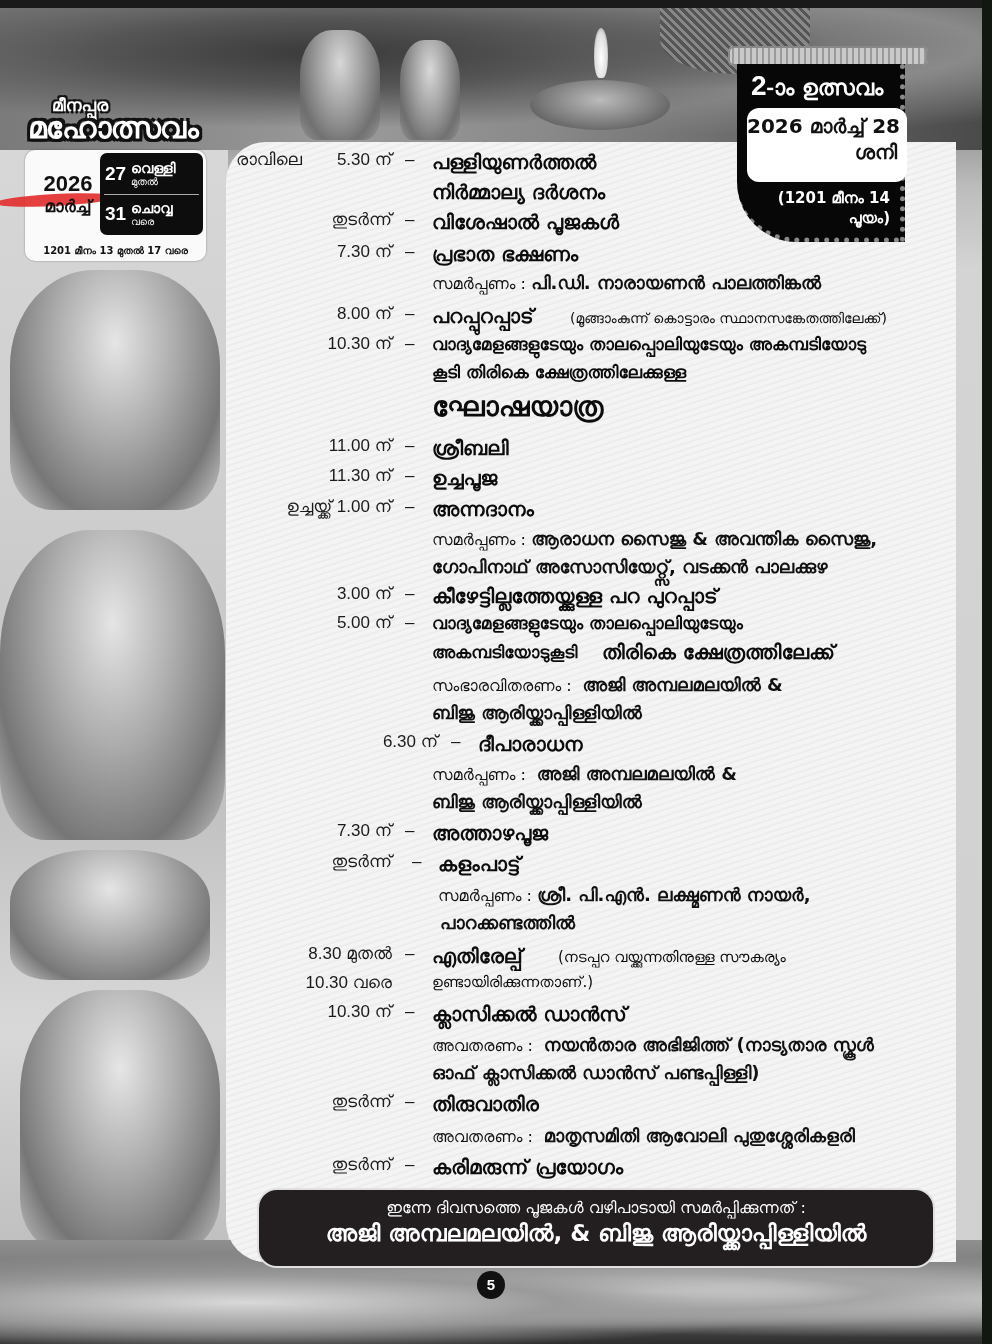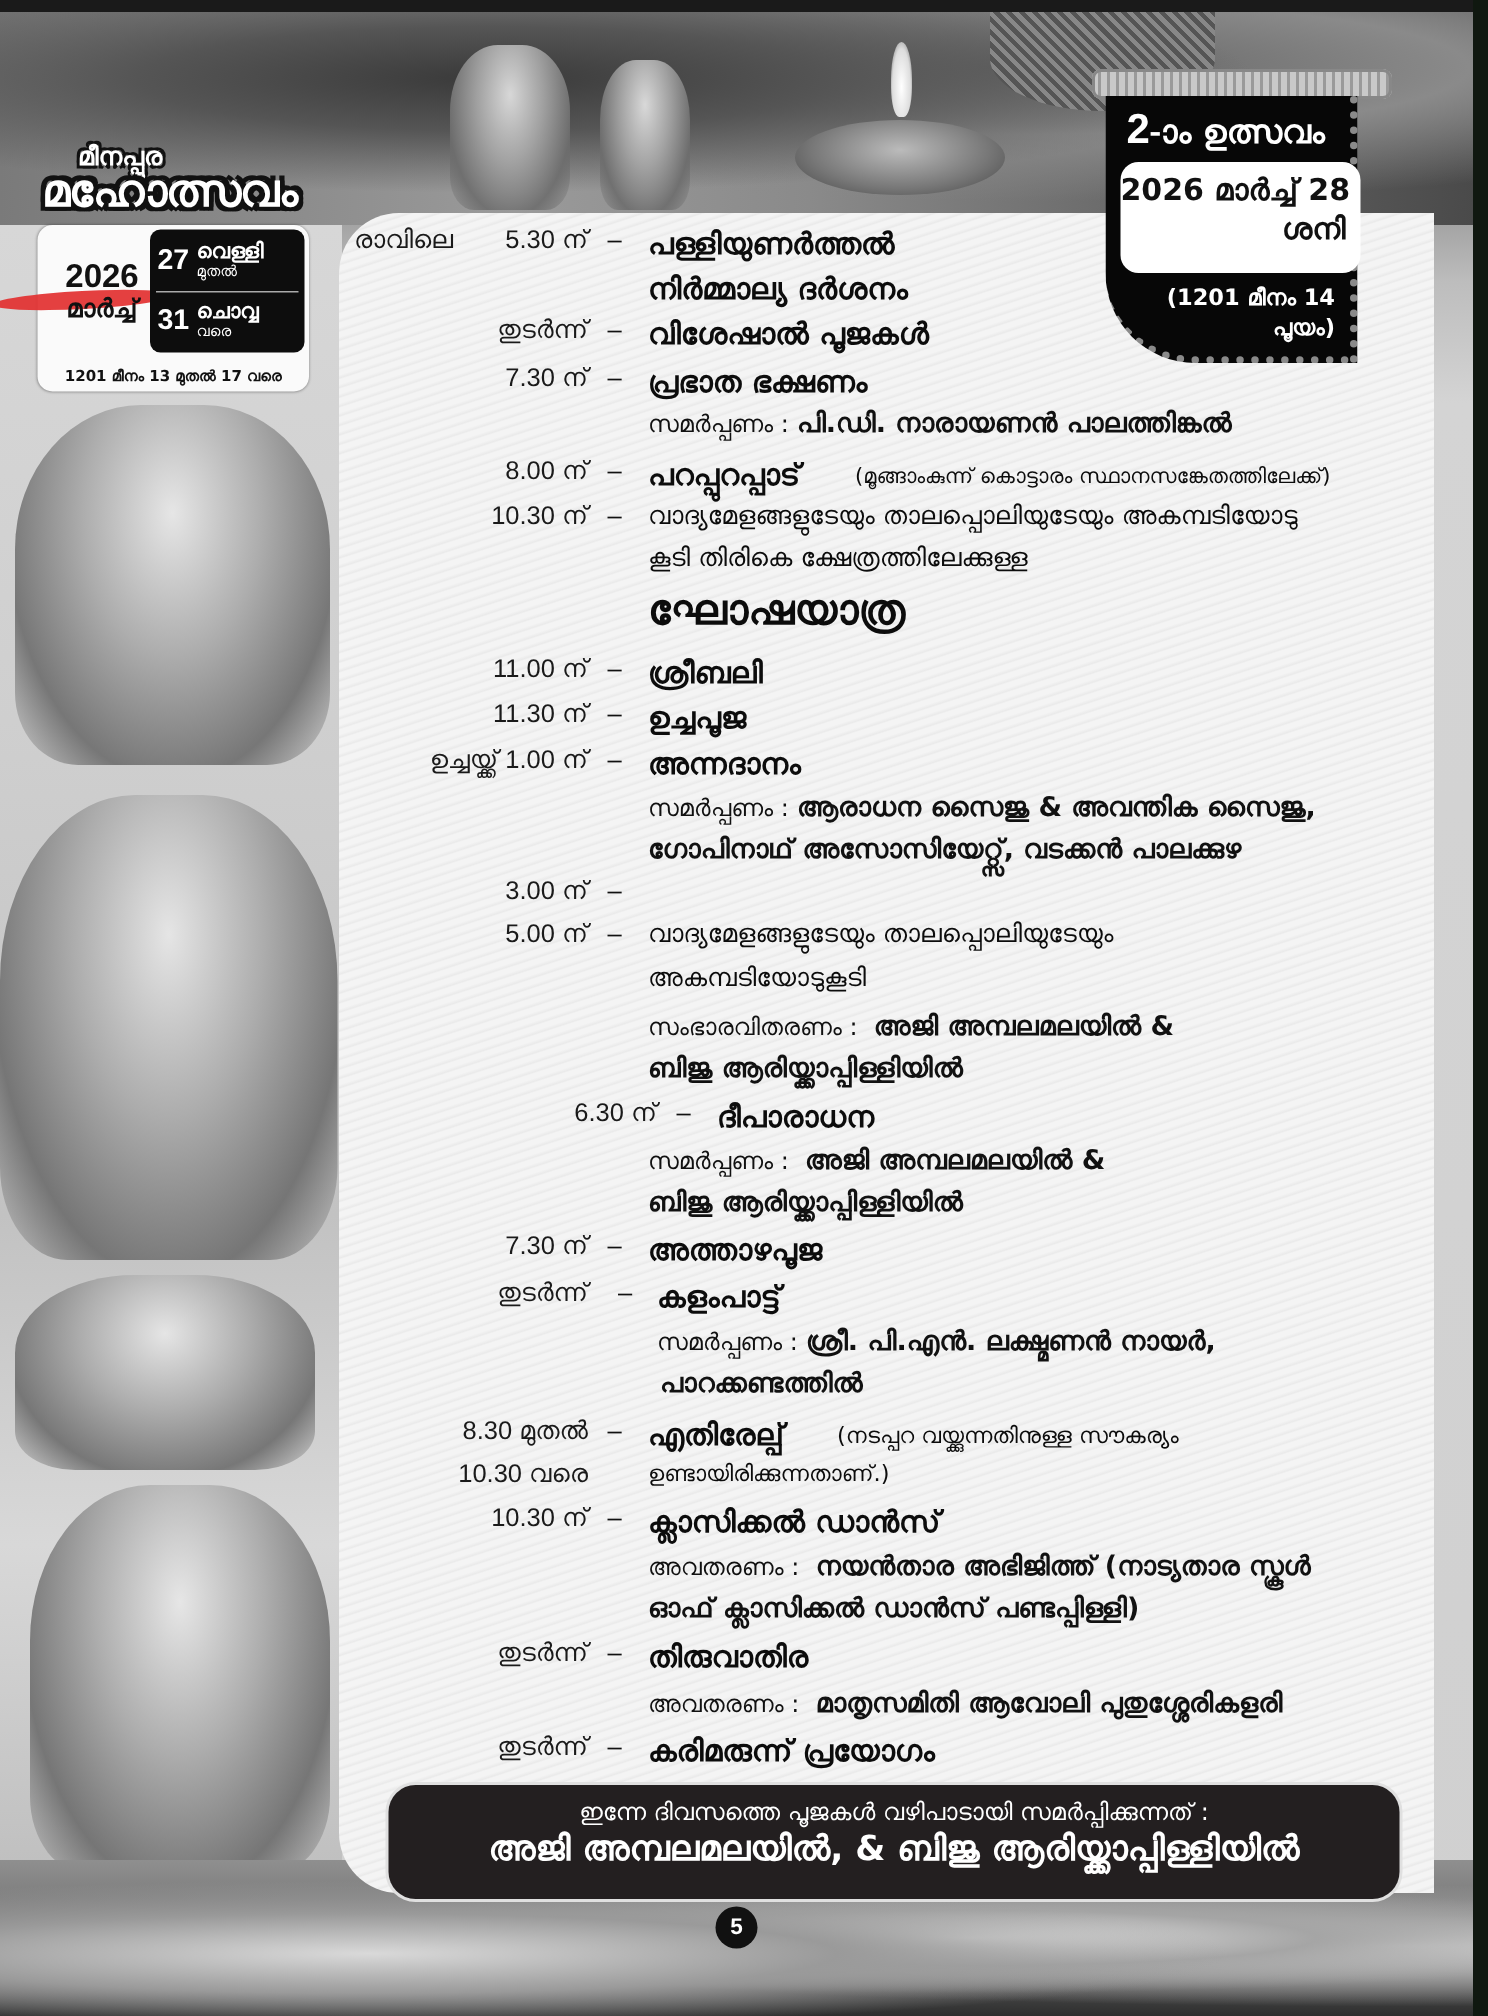--- a/index.html
+++ b/index.html
@@ -110,21 +110,21 @@
   .schedule { position: absolute; left: 0; top: 0; width: 982px; }
   .row { position: absolute; left: 0; width: 982px; height: 30px; }
   .time {
     position: absolute; right: 590px; font-size: 17px; white-space: nowrap; text-align: right;
     font-family: "Liberation Sans", sans-serif; color: #1a1a1a;
   }
   .dash { position: absolute; left: 405px; font-size: 17px; font-family: "Liberation Sans", sans-serif; }
   .event { position: absolute; left: 432px; font-weight: bold; white-space: nowrap; color: #0c0c0c; }
   .ev-lg { font-size: 20px; }
   .ev-xl { font-size: 28px; }
-  .ev-md { font-size: 17px; font-weight: normal; }
+  .ev-md { font-size: 17px; font-weight: bold; }
   .note { font-size: 14px; font-weight: normal; }
   .sub { position: absolute; left: 432px; white-space: nowrap; font-size: 17px; }
   .sub .lbl { font-weight: normal; font-size: 16px; }
   .sub .val { font-weight: bold; font-size: 18px; }
 
   
   .offering-box {
     position: absolute; left: 259px; top: 1190px; width: 674px; height: 76px;
     background: #231f20; border-radius: 18px; color: #fff; text-align: center;
     box-shadow: 0 0 0 2px #e0e0e0;
@@ -269,29 +269,31 @@
     <div class="row" style="top:528px;">
       <span class="sub"><span class="lbl">സമർപ്പണം :</span> <span class="val">ആരാധന സൈജു &amp; അവന്തിക സൈജു,</span></span>
     </div>
     <div class="row" style="top:556px;">
       <span class="sub"><span class="val">ഗോപിനാഥ് അസോസിയേറ്റ്സ്, വടക്കൻ പാലക്കുഴ</span></span>
     </div>
 
     <div class="row" style="top:584px;">
       <span class="time">3.00 ന്</span>
       <span class="dash">–</span>
+      <span class="event ev-lg">കീഴേട്ടില്ലത്തേയ്ക്കുള്ള പറ പുറപ്പാട്</span>
     </div>
 
     <div class="row" style="top:613px;">
       <span class="time">5.00 ന്</span>
       <span class="dash">–</span>
       <span class="event ev-md">വാദ്യമേളങ്ങളുടേയും താലപ്പൊലിയുടേയും</span>
     </div>
     <div class="row" style="top:642px;">
       <span class="event ev-md">അകമ്പടിയോടുകൂടി</span>
+      <span class="event ev-lg" style="left:602px;top:-2px;">തിരികെ ക്ഷേത്രത്തിലേക്ക്</span>
     </div>
     <div class="row" style="top:674px;">
       <span class="sub"><span class="lbl">സംഭാരവിതരണം :</span>&nbsp;&nbsp;<span class="val">അജി അമ്പലമലയിൽ &amp;</span></span>
     </div>
     <div class="row" style="top:702px;">
       <span class="sub"><span class="val">ബിജു ആരിയ്ക്കാപ്പിള്ളിയിൽ</span></span>
     </div>
 
     <div class="row" style="top:732px;margin-left:46px;">
       <span class="time">6.30 ന്</span>

